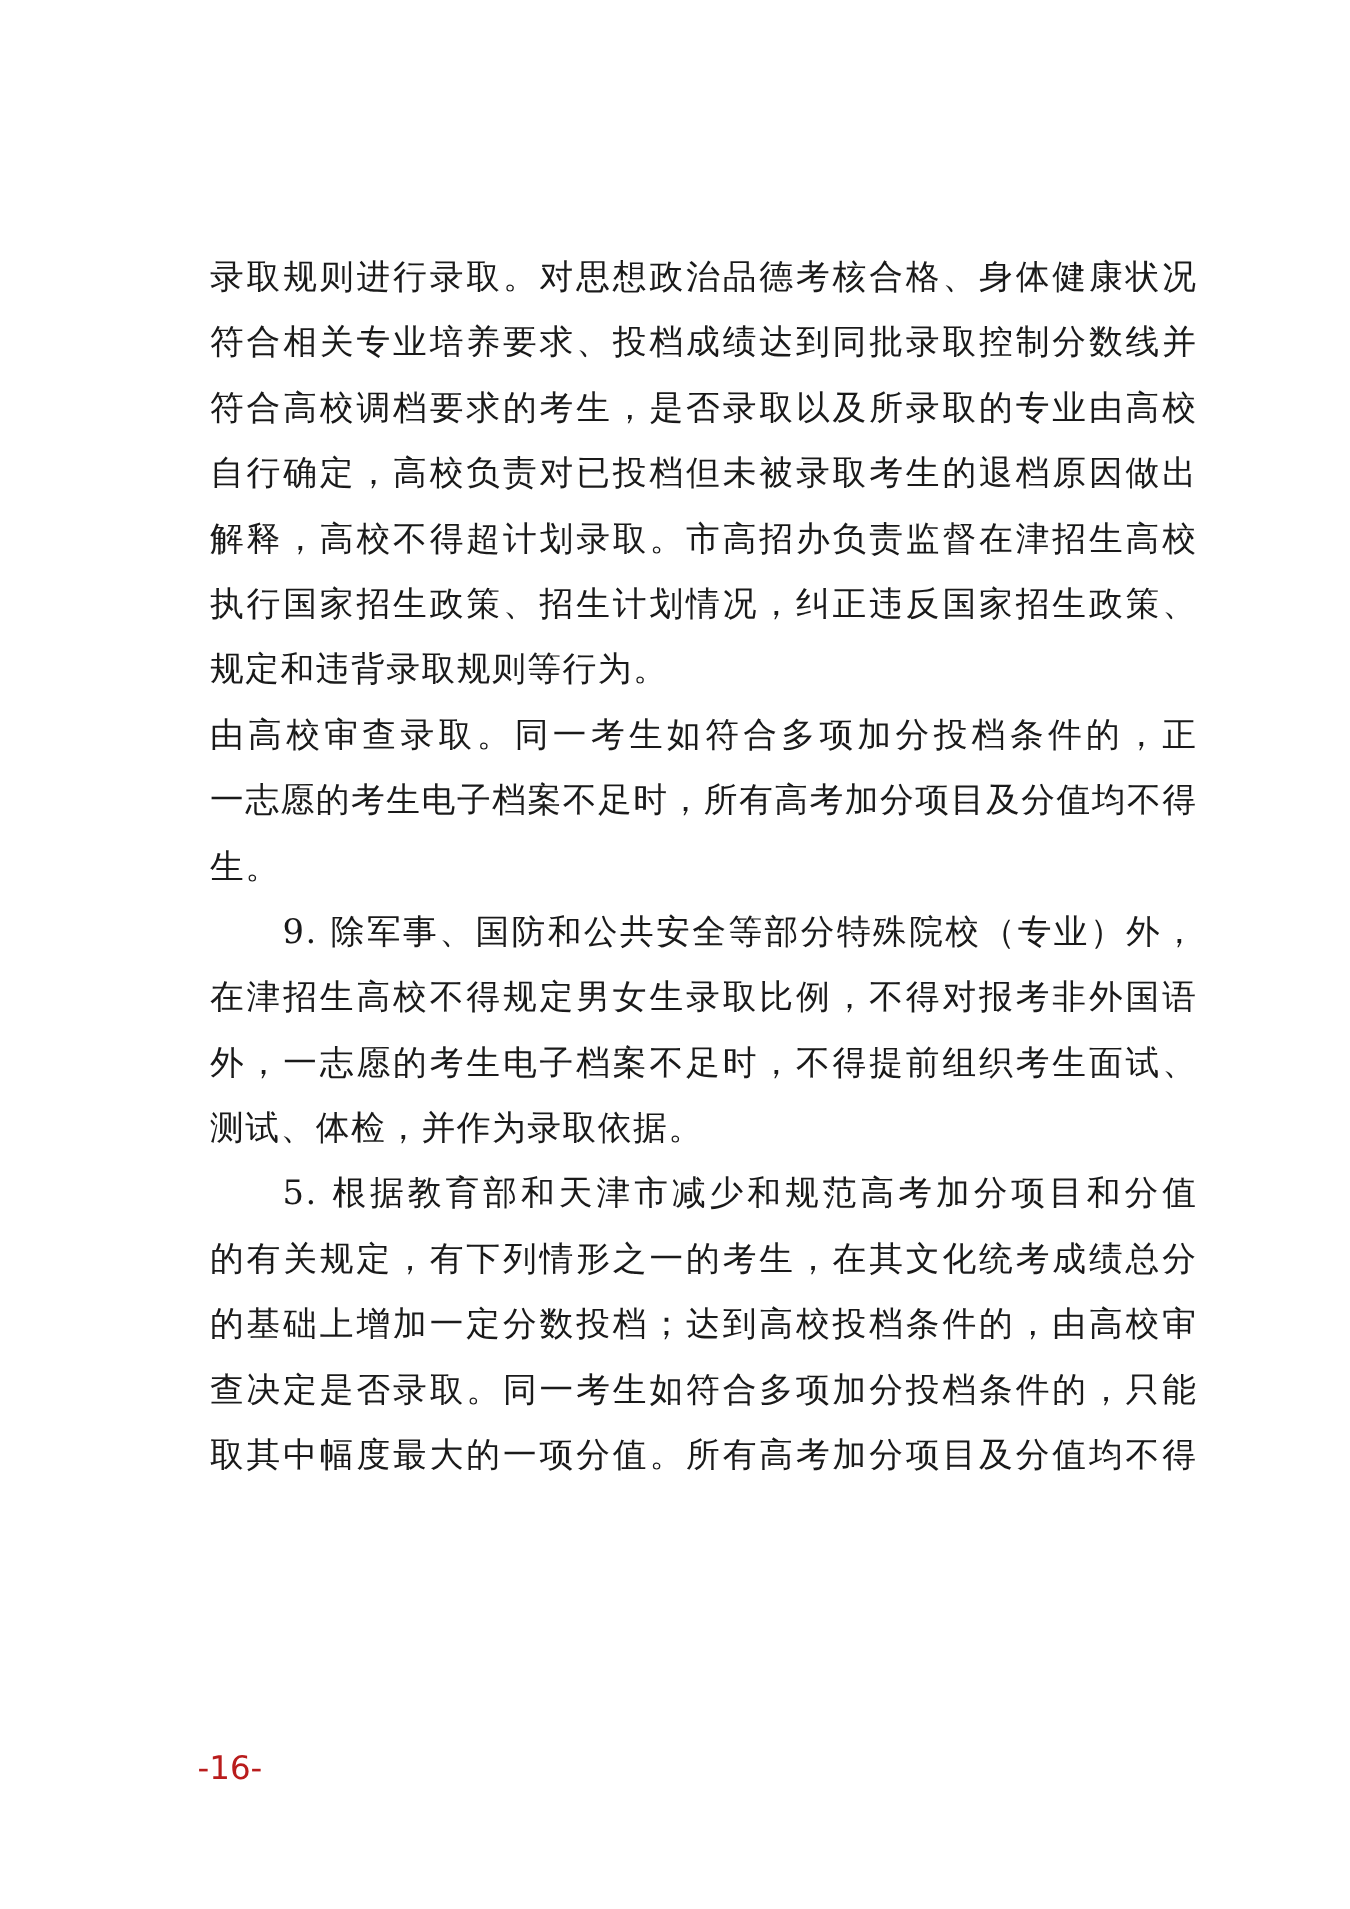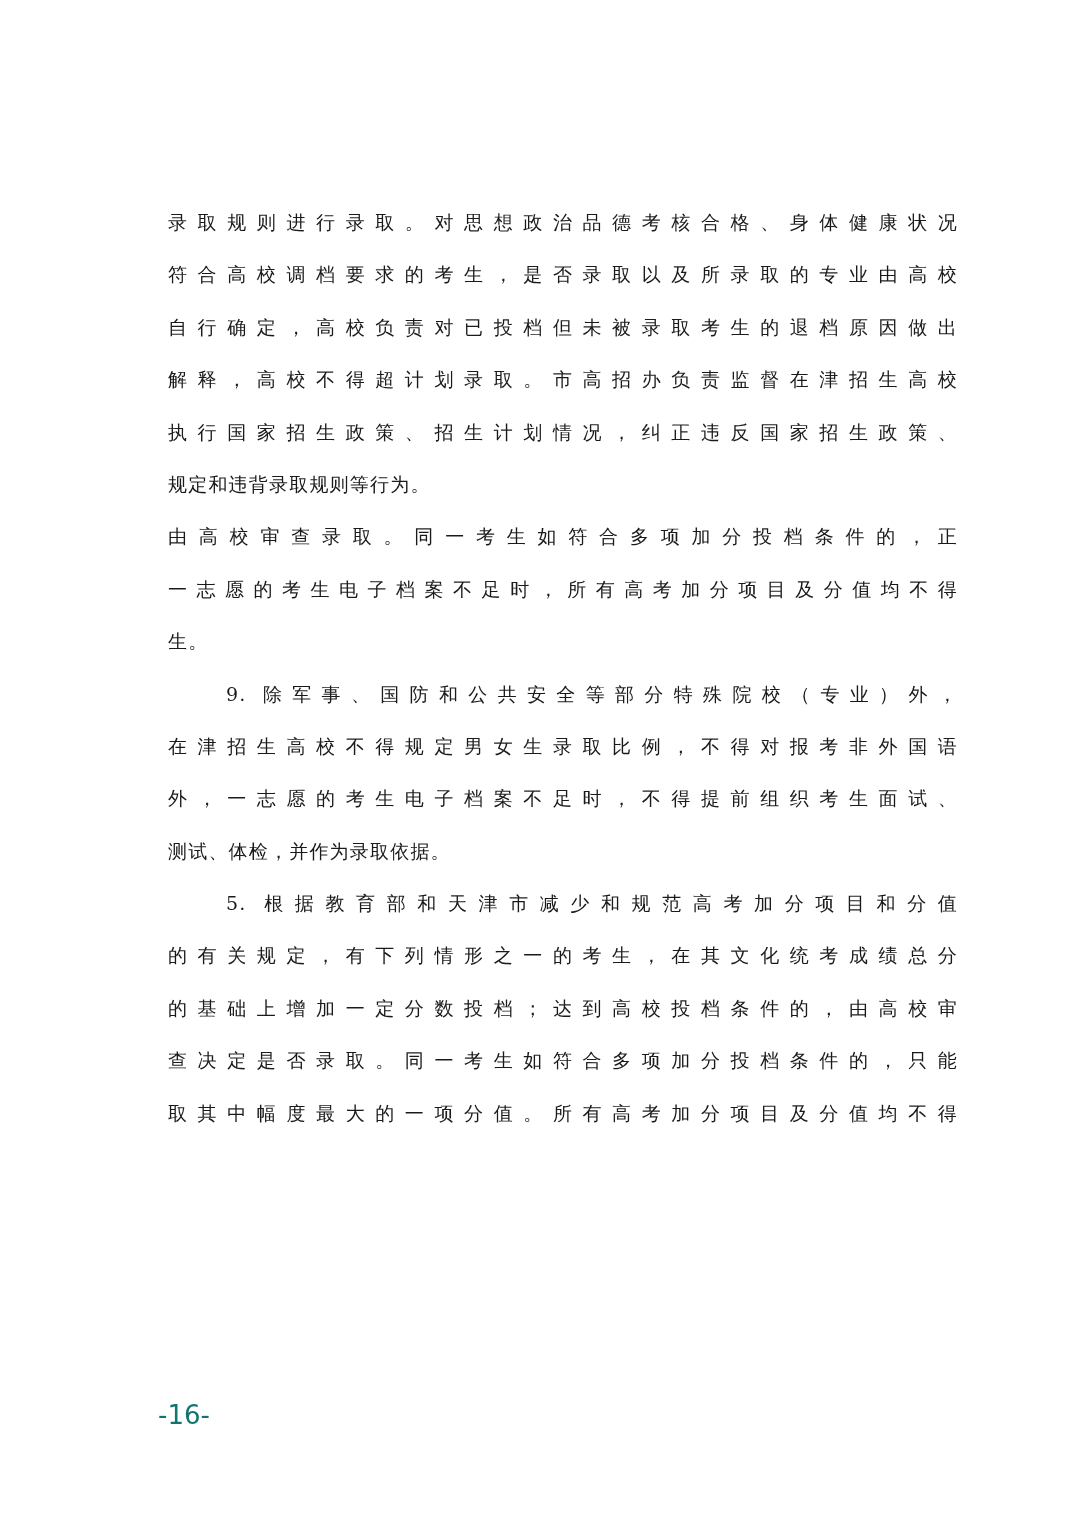--- a/index.html
+++ b/index.html
@@ -14,35 +14,35 @@
     }
     .page-body {
       position: absolute;
       left: 168px;
       top: 196px;
       width: 790px;
     }
     .line {
       height: 52.4px;
       line-height: 52.4px;
-      font-size: 19px;
+      font-size: 27px;
       white-space: nowrap;
       letter-spacing: 1.2px;
       text-align: justify;
       text-align-last: justify;
     }
     .line.last { text-align-last: left; }
     .line.indent { padding-left: 58px; }
     .page-number {
       position: absolute;
       left: 158px;
       top: 1400px;
       font-family: "DejaVu Sans", "Liberation Sans", sans-serif;
       font-size: 26px;
-      color: #0f766e;
+      color: #b91c1c;
     }
     .watermark {
       position: absolute;
       left: 8px;
       top: 1526px;
       display: flex;
       align-items: center;
       gap: 6px;
       color: #ffffff;
       font-family: "DejaVu Sans", "Liberation Sans", sans-serif;
@@ -53,20 +53,21 @@
     .wm-logo {
       width: 42px; height: 24px;
     }
   </style>
 </head>
 <body>
 
 <div class="page-body">
 
   <div class="line">录取规则进行录取。对思想政治品德考核合格、身体健康状况</div>
+  <div class="line">符合相关专业培养要求、投档成绩达到同批录取控制分数线并</div>
   <div class="line">符合高校调档要求的考生，是否录取以及所录取的专业由高校</div>
   <div class="line">自行确定，高校负责对已投档但未被录取考生的退档原因做出</div>
   <div class="line">解释，高校不得超计划录取。市高招办负责监督在津招生高校</div>
   <div class="line">执行国家招生政策、招生计划情况，纠正违反国家招生政策、</div>
   <div class="line last">规定和违背录取规则等行为。</div>
 
   <div class="line">由高校审查录取。同一考生如符合多项加分投档条件的，正</div>
   <div class="line">一志愿的考生电子档案不足时，所有高考加分项目及分值均不得</div>
   <div class="line last">生。</div>
 

